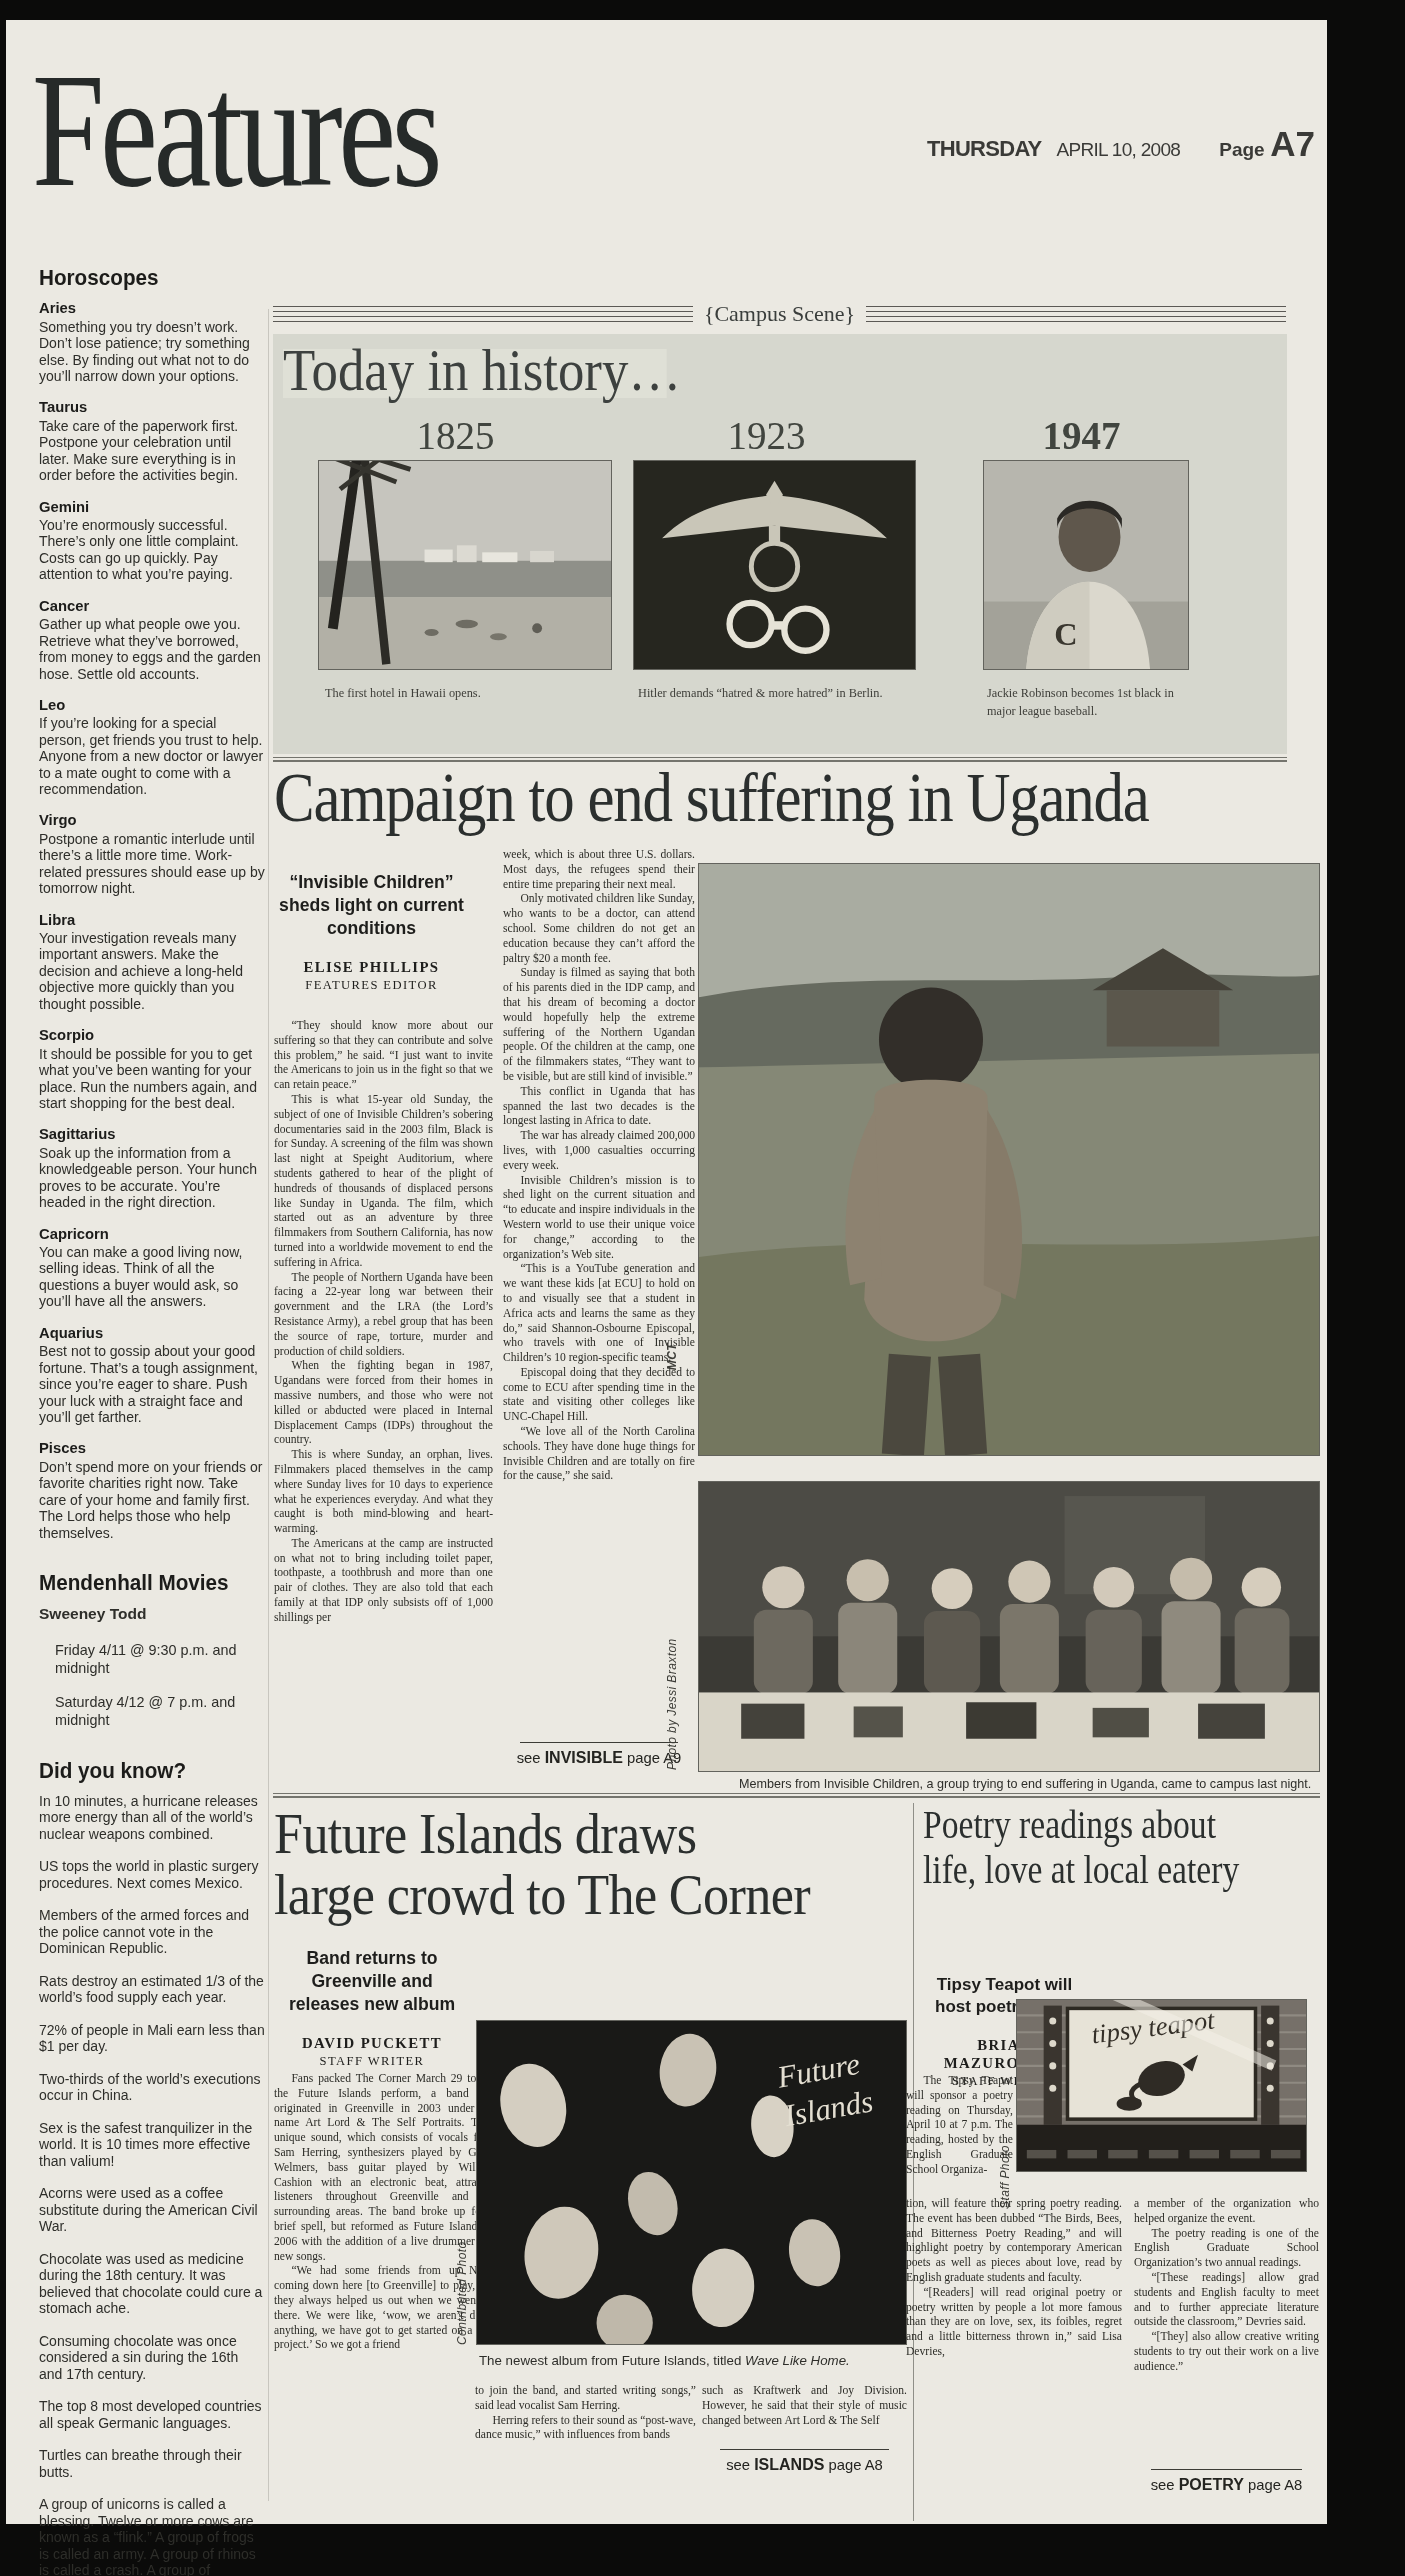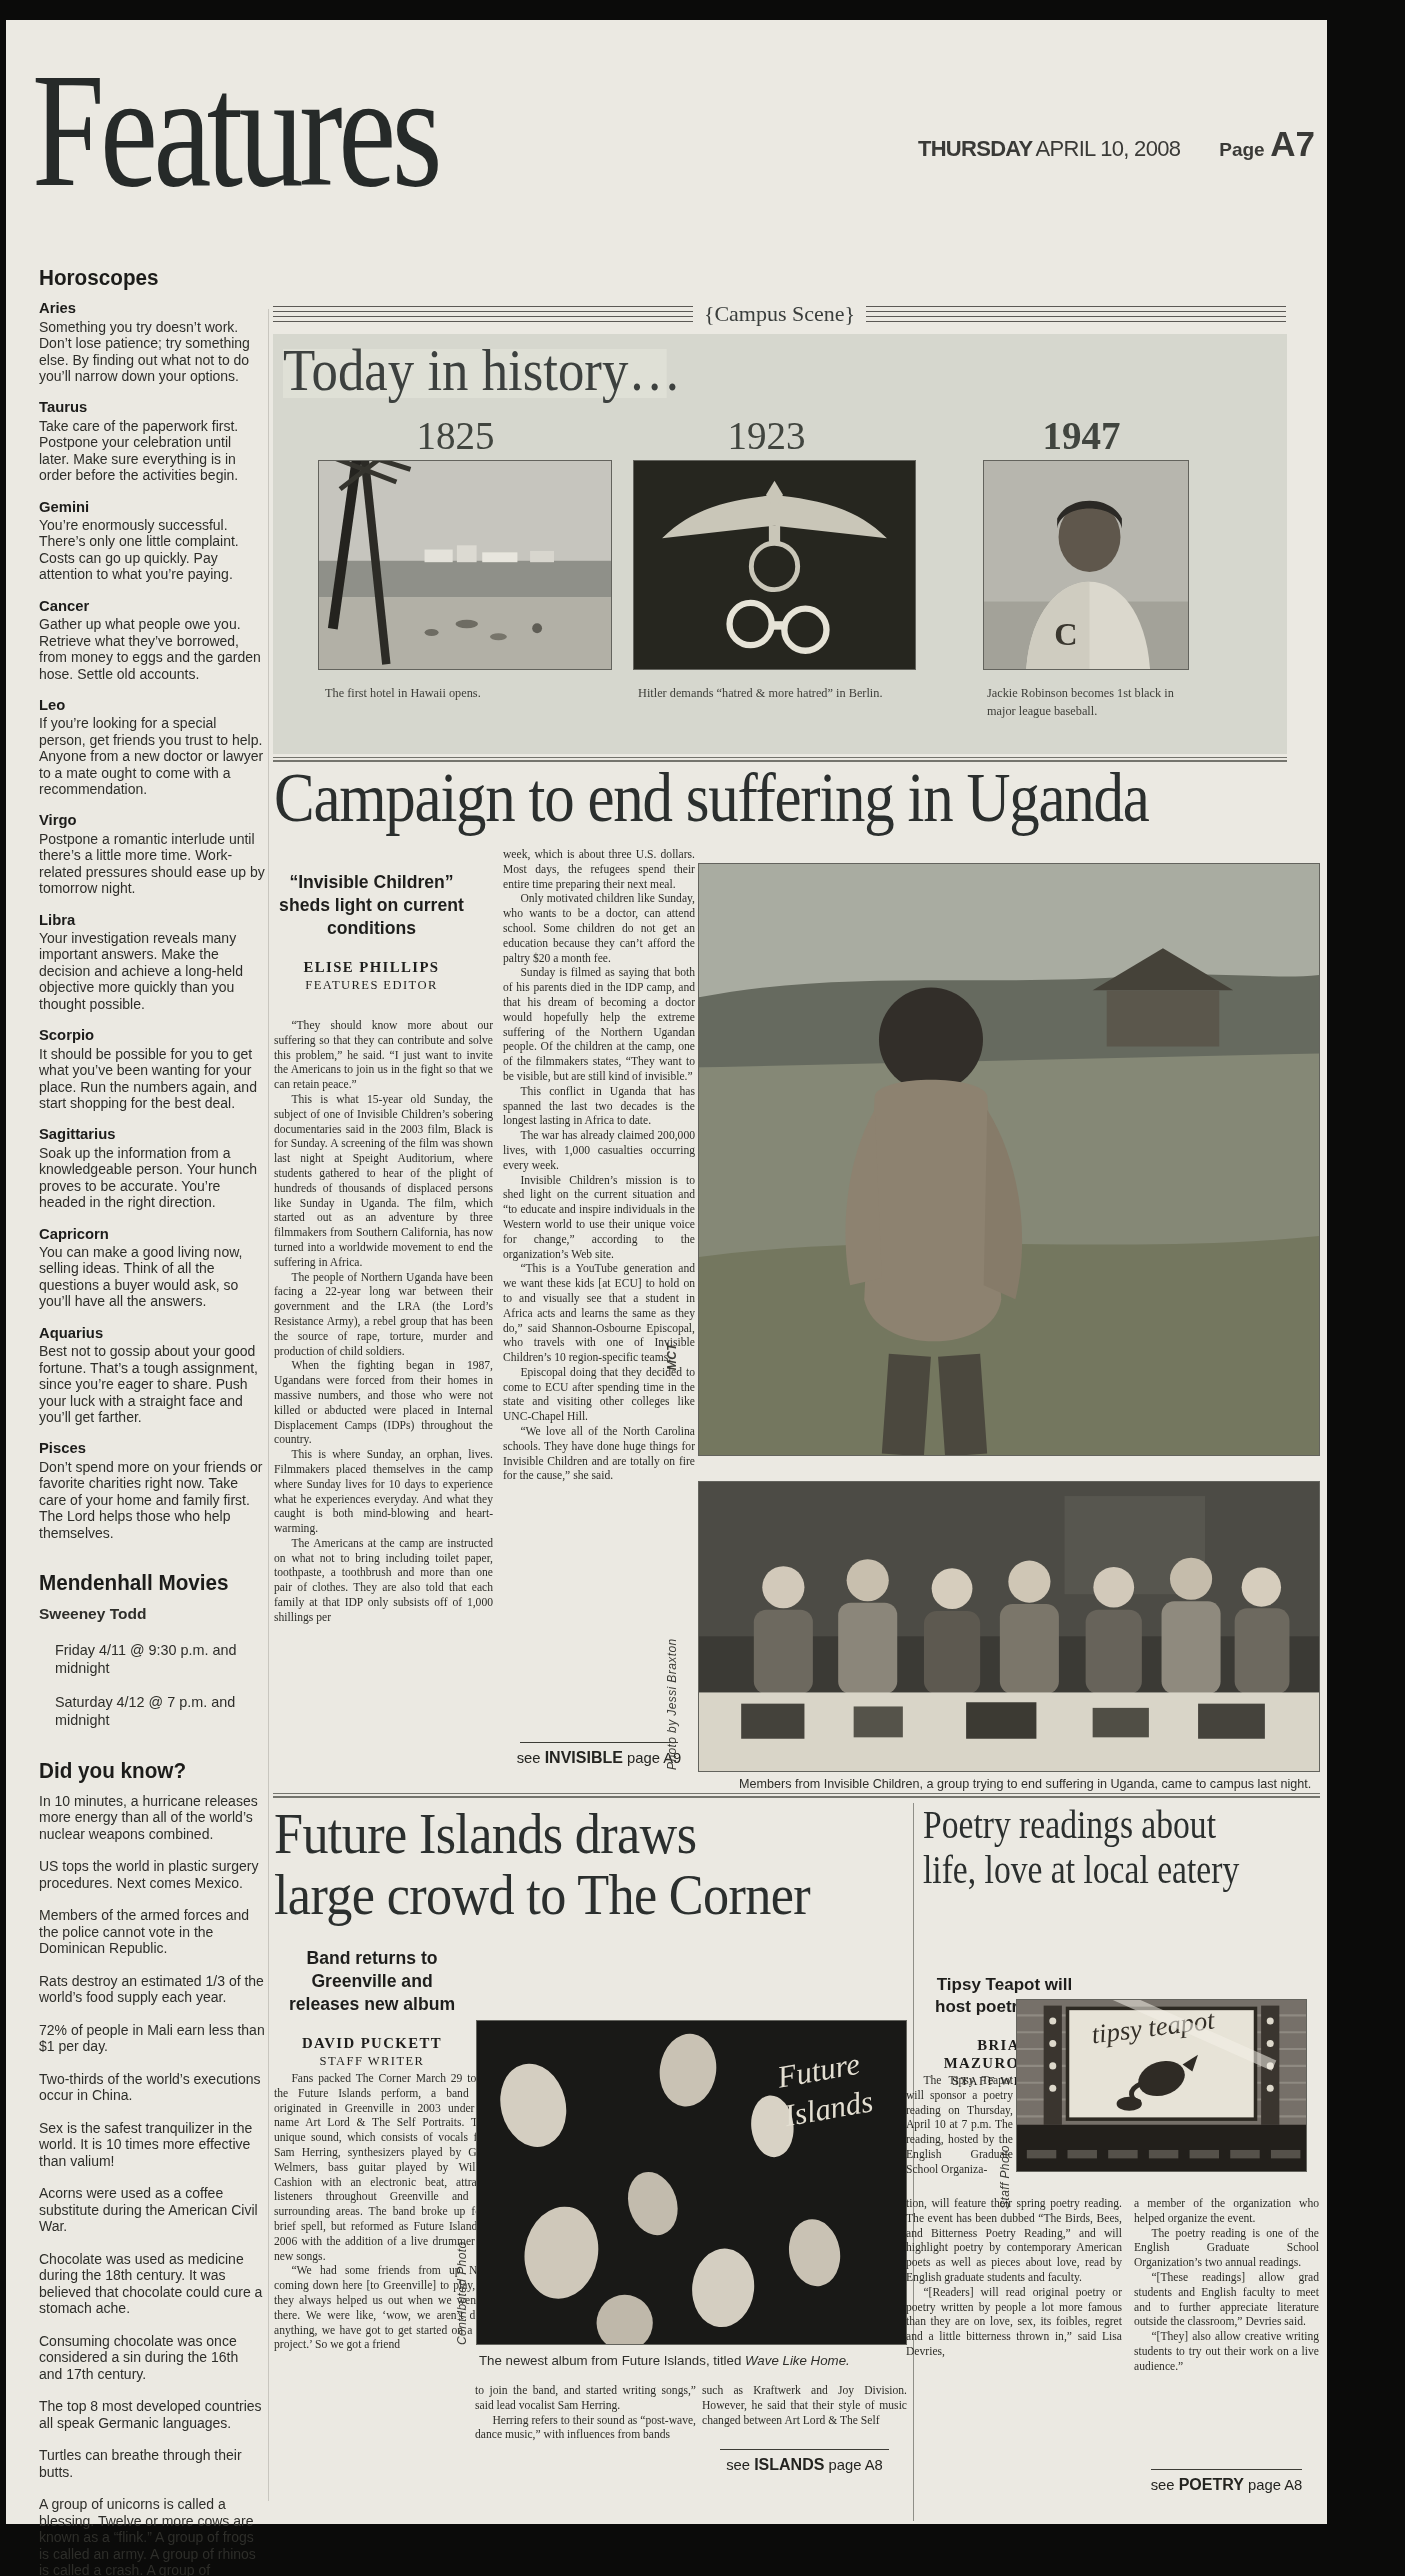--- a/index.html
+++ b/index.html
@@ -12,21 +12,21 @@
   .abs{position:absolute;}
 
   
   #masthead-title{
     left:32px;top:49px;font-size:163px;line-height:1;color:#262a29;
     transform:scaleX(.80);transform-origin:left top;letter-spacing:-5.6px;white-space:nowrap;
   }
   #dateline{left:829px;top:124px;width:486px;text-align:right;
     font-family:"Liberation Sans",sans-serif;color:#3a3a37;white-space:nowrap;}
   #dateline .day{font-weight:700;font-size:22px;letter-spacing:-0.7px;}
-  #dateline .date{font-size:22px;letter-spacing:-0.7px;margin-left:3px;}
+  #dateline .date{font-size:19px;letter-spacing:-0.7px;margin-left:15px;}
   #dateline .pageword{font-weight:700;font-size:19px;margin-left:39px;}
   #dateline .pagenum{font-weight:700;font-size:35px;margin-left:5.6px;}
 
   
   #sidebar{left:39px;top:267px;width:226px;color:#2e2e2a;}
   .sb-h2{font:700 22px/1 "Liberation Sans",sans-serif;color:#1c1c1a;
     transform:scaleX(.94);transform-origin:left;margin:0 0 11.2px;}
   .sb-h2.mt{margin-top:31px;}
   .h-item h3{font:700 14.8px/1.1 "Liberation Sans",sans-serif;color:#1c1c1a;margin:0 0 2.1px;}
   .h-item p{font:14px/16.5px "Liberation Sans",sans-serif;margin:0 0 14.8px;}

